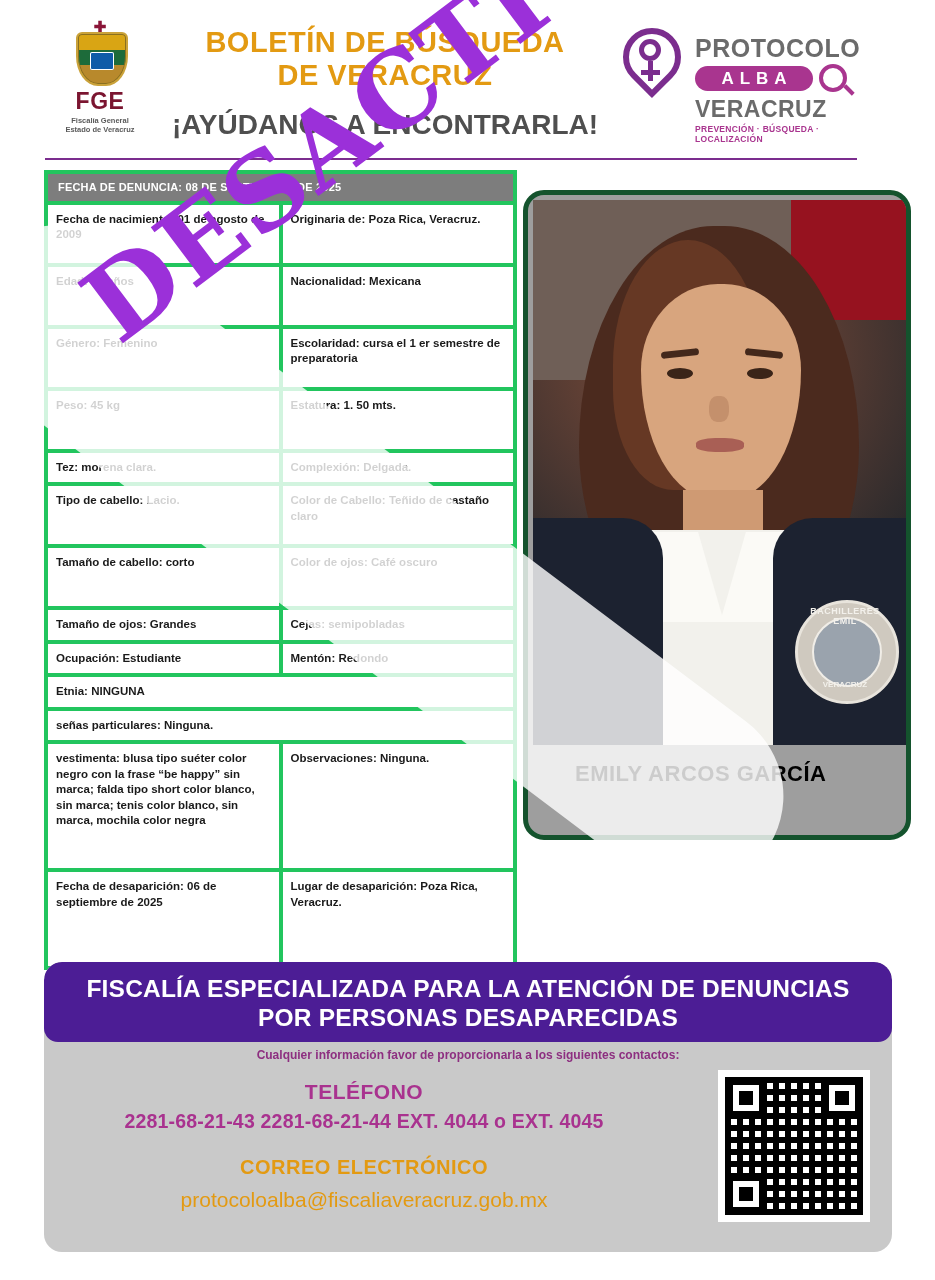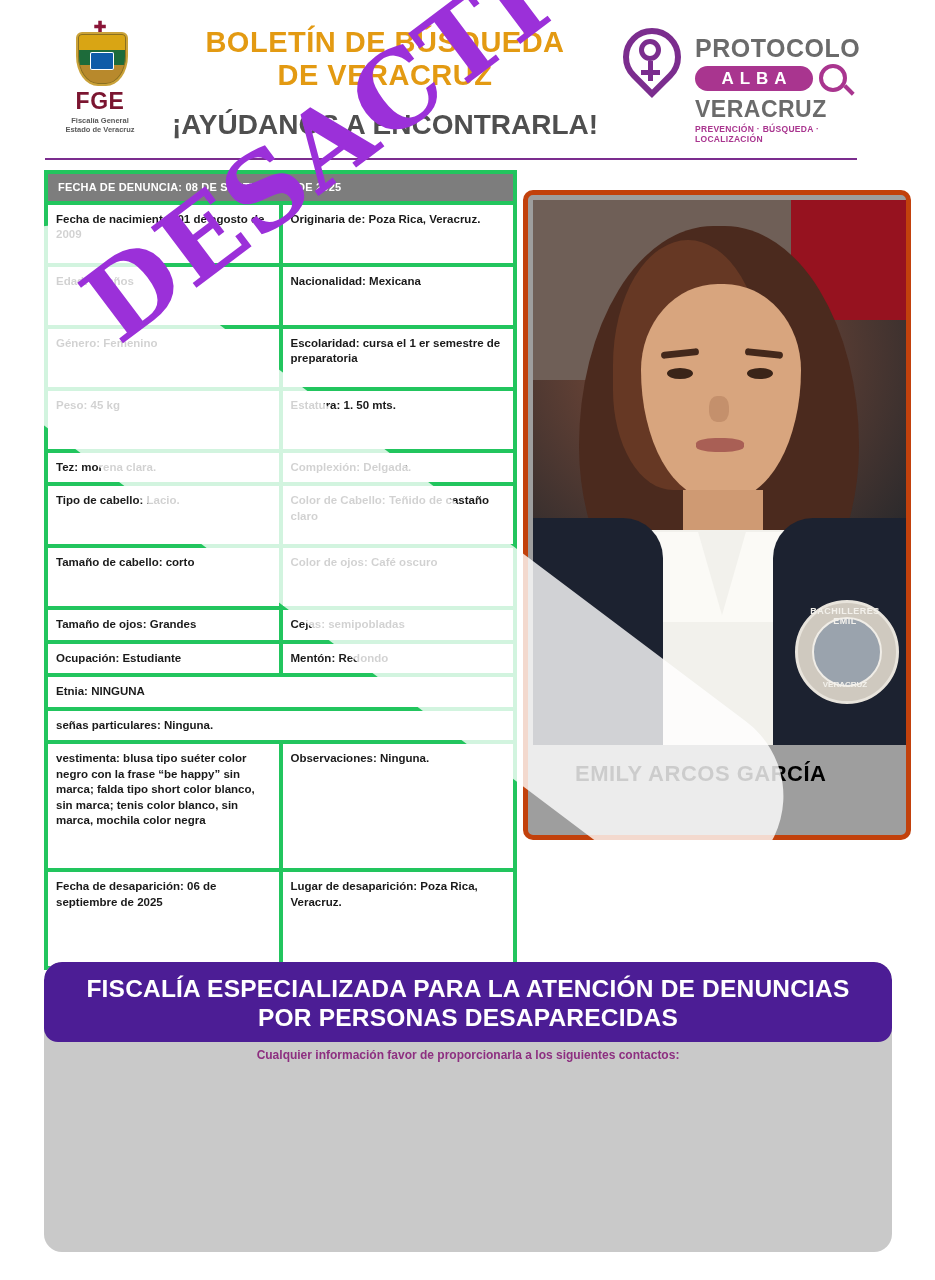--- a/index.html
+++ b/index.html
@@ -224,22 +224,22 @@
   .cell-w { width: 50%; }
   .tall { height: 44px; margin-left: 24px; }
 
   
   .photo-card {
     position: absolute;
     left: 523px; top: 190px;
     width: 388px;
     height: 650px;
     background: #9e9e9e;
-    border: 5px solid #c2410c;
-    border-radius: 10px;
+    border: 5px solid #14532d;
+    border-radius: 21px;
     box-sizing: border-box;
     overflow: hidden;
   }
   .photo-img {
     position: absolute;
     left: 5px; top: 5px;
     width: 378px;
     height: 545px;
     background:
       radial-gradient(circle at 42% 28%, #6b4436 0 18%, rgba(107,68,54,0) 60%),
@@ -642,13 +642,24 @@
   </div>
   <div class="photo-name">EMILY ARCOS GARCÍA</div>
 </div>
 
 <div class="wm-band"></div>
 <div class="wm-text">DESACTIVADA</div>
 
 <div class="footer">
   <div class="footer-top">FISCALÍA ESPECIALIZADA PARA LA ATENCIÓN DE DENUNCIAS POR PERSONAS DESAPARECIDAS</div>
   <div class="footer-sub">Cualquier información favor de proporcionarla a los siguientes contactos:</div>
+  <div class="footer-body">
+    <div class="tel-label">TELÉFONO</div>
+    <div class="tel-nums">2281-68-21-43   2281-68-21-44   EXT. 4044  o  EXT. 4045</div>
+    <div class="mail-label">CORREO ELECTRÓNICO</div>
+    <div class="mail-value">protocoloalba@fiscaliaveracruz.gob.mx</div>
+    <div class="qr-wrap">
+      <div class="qr">
+          <i></i>
+        </div>
+    </div>
+  </div>
 </div>
 
 </body></html>

